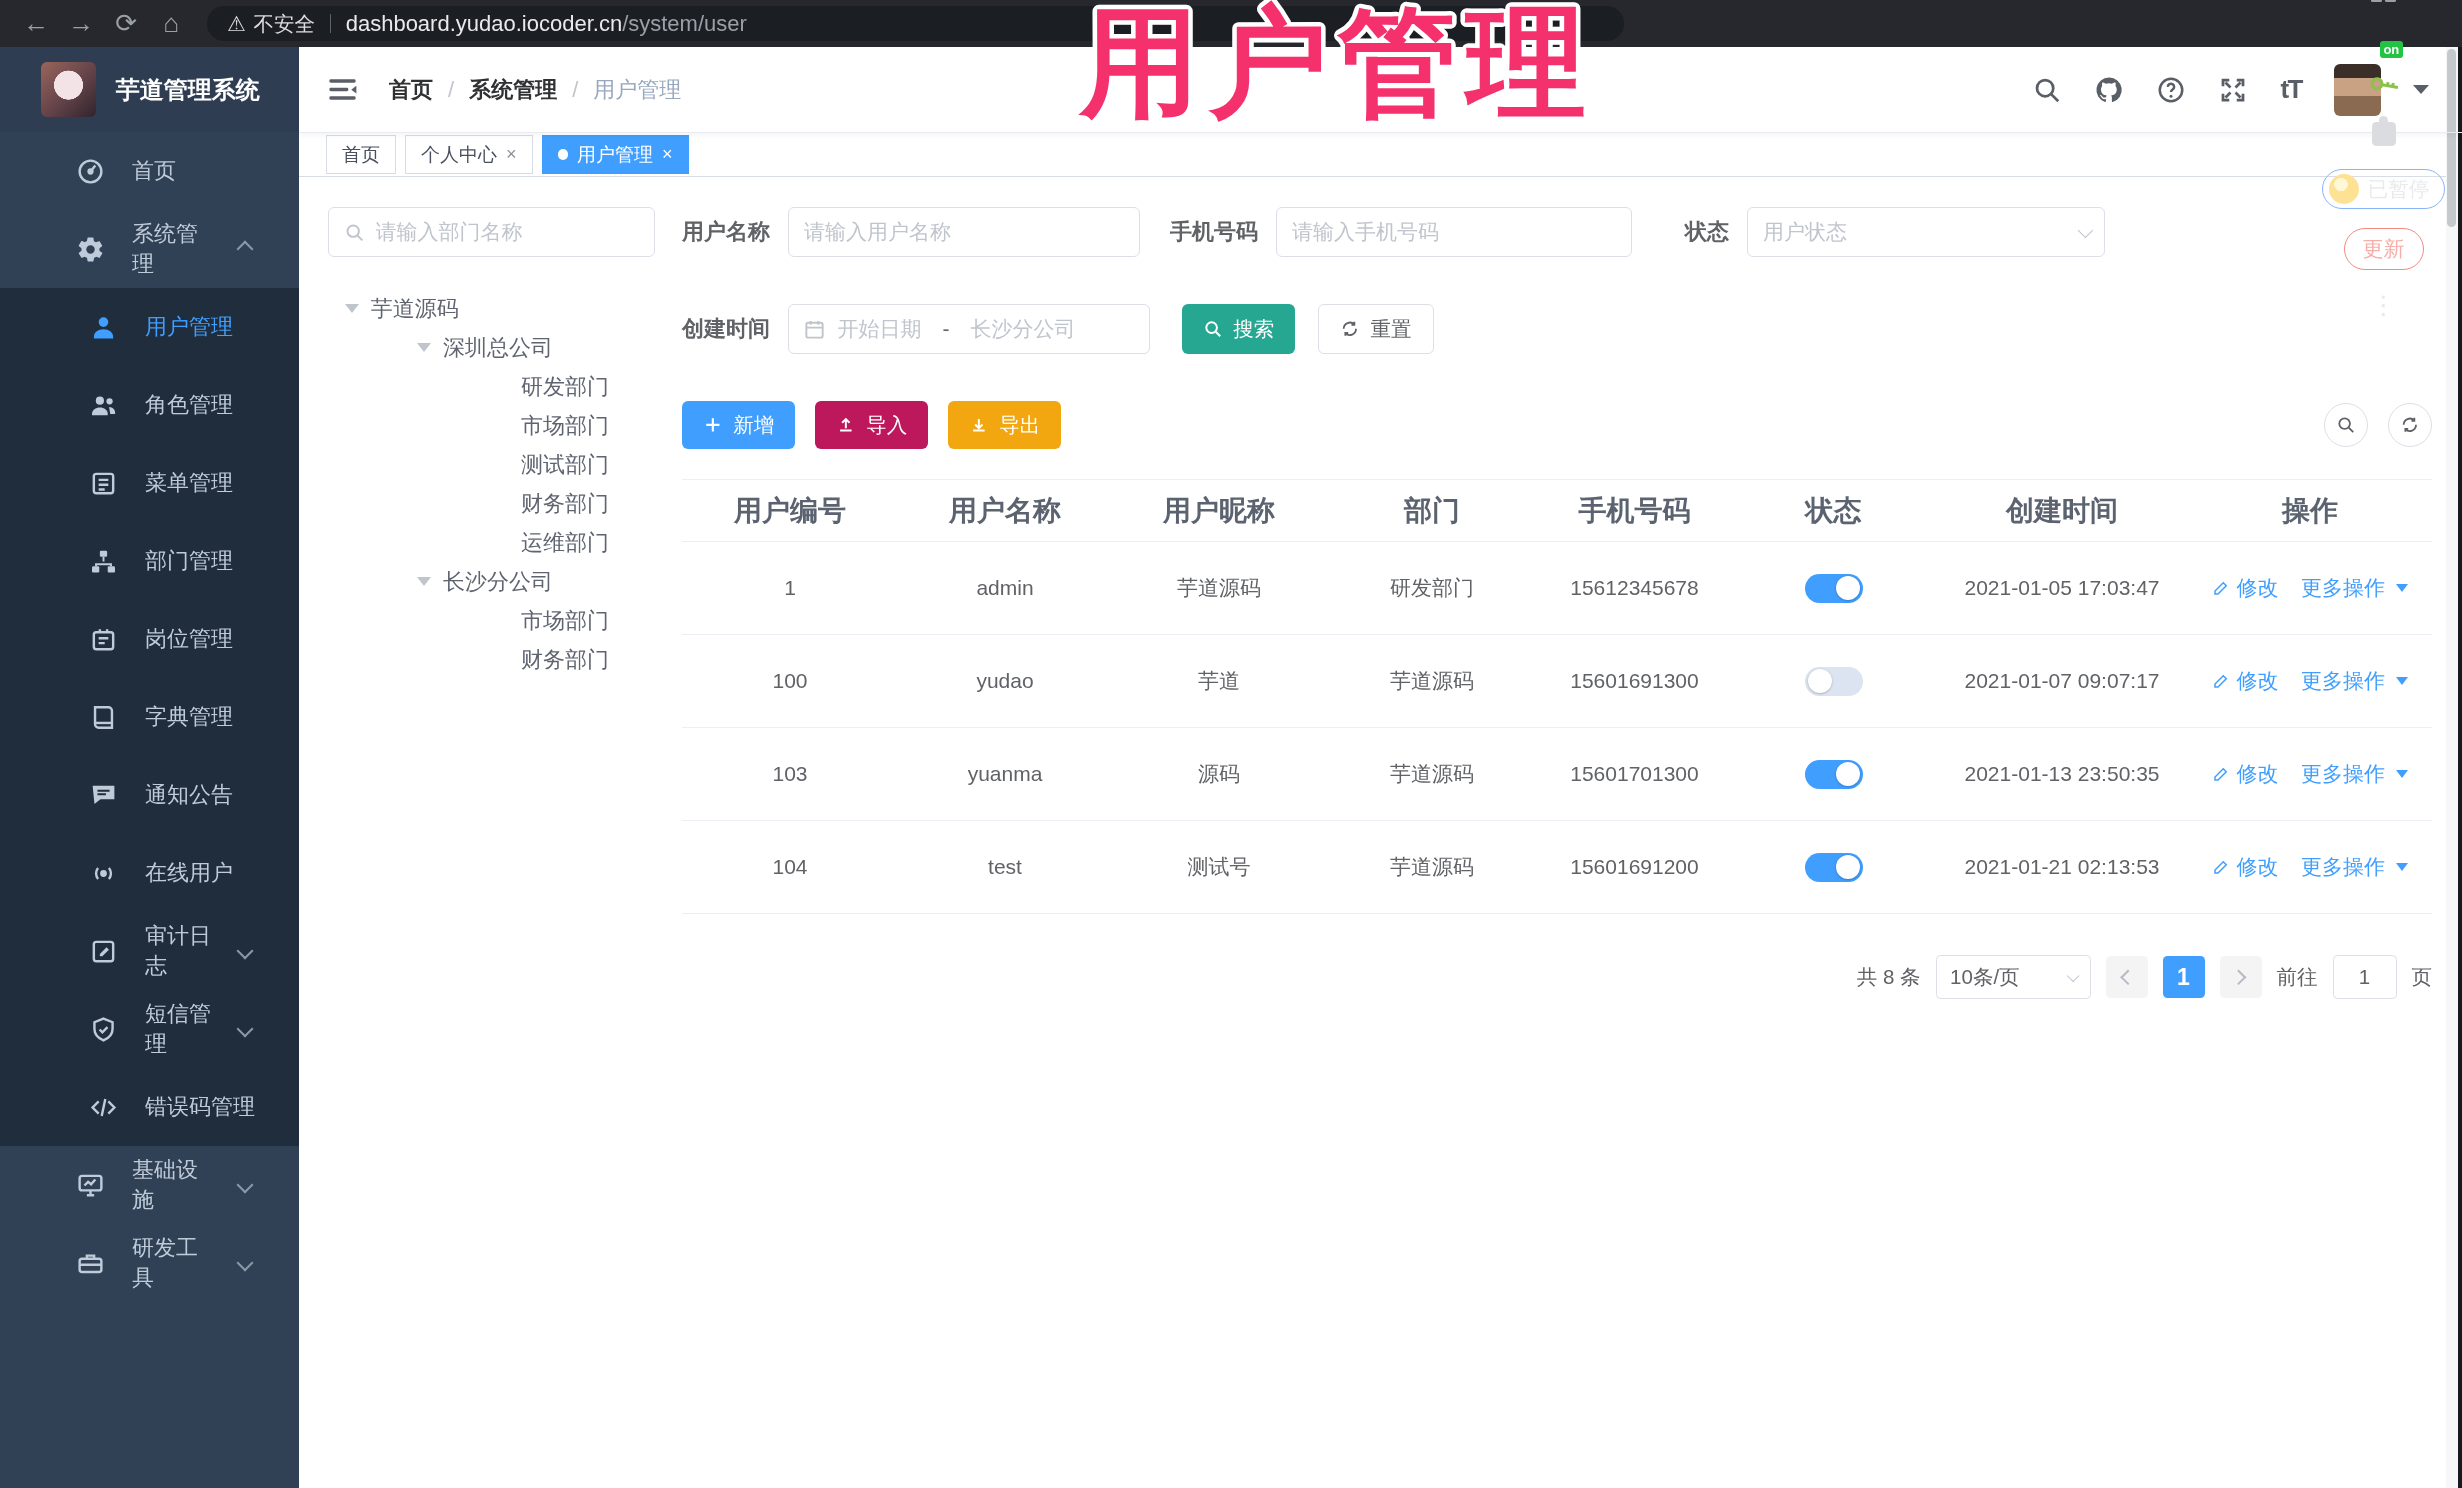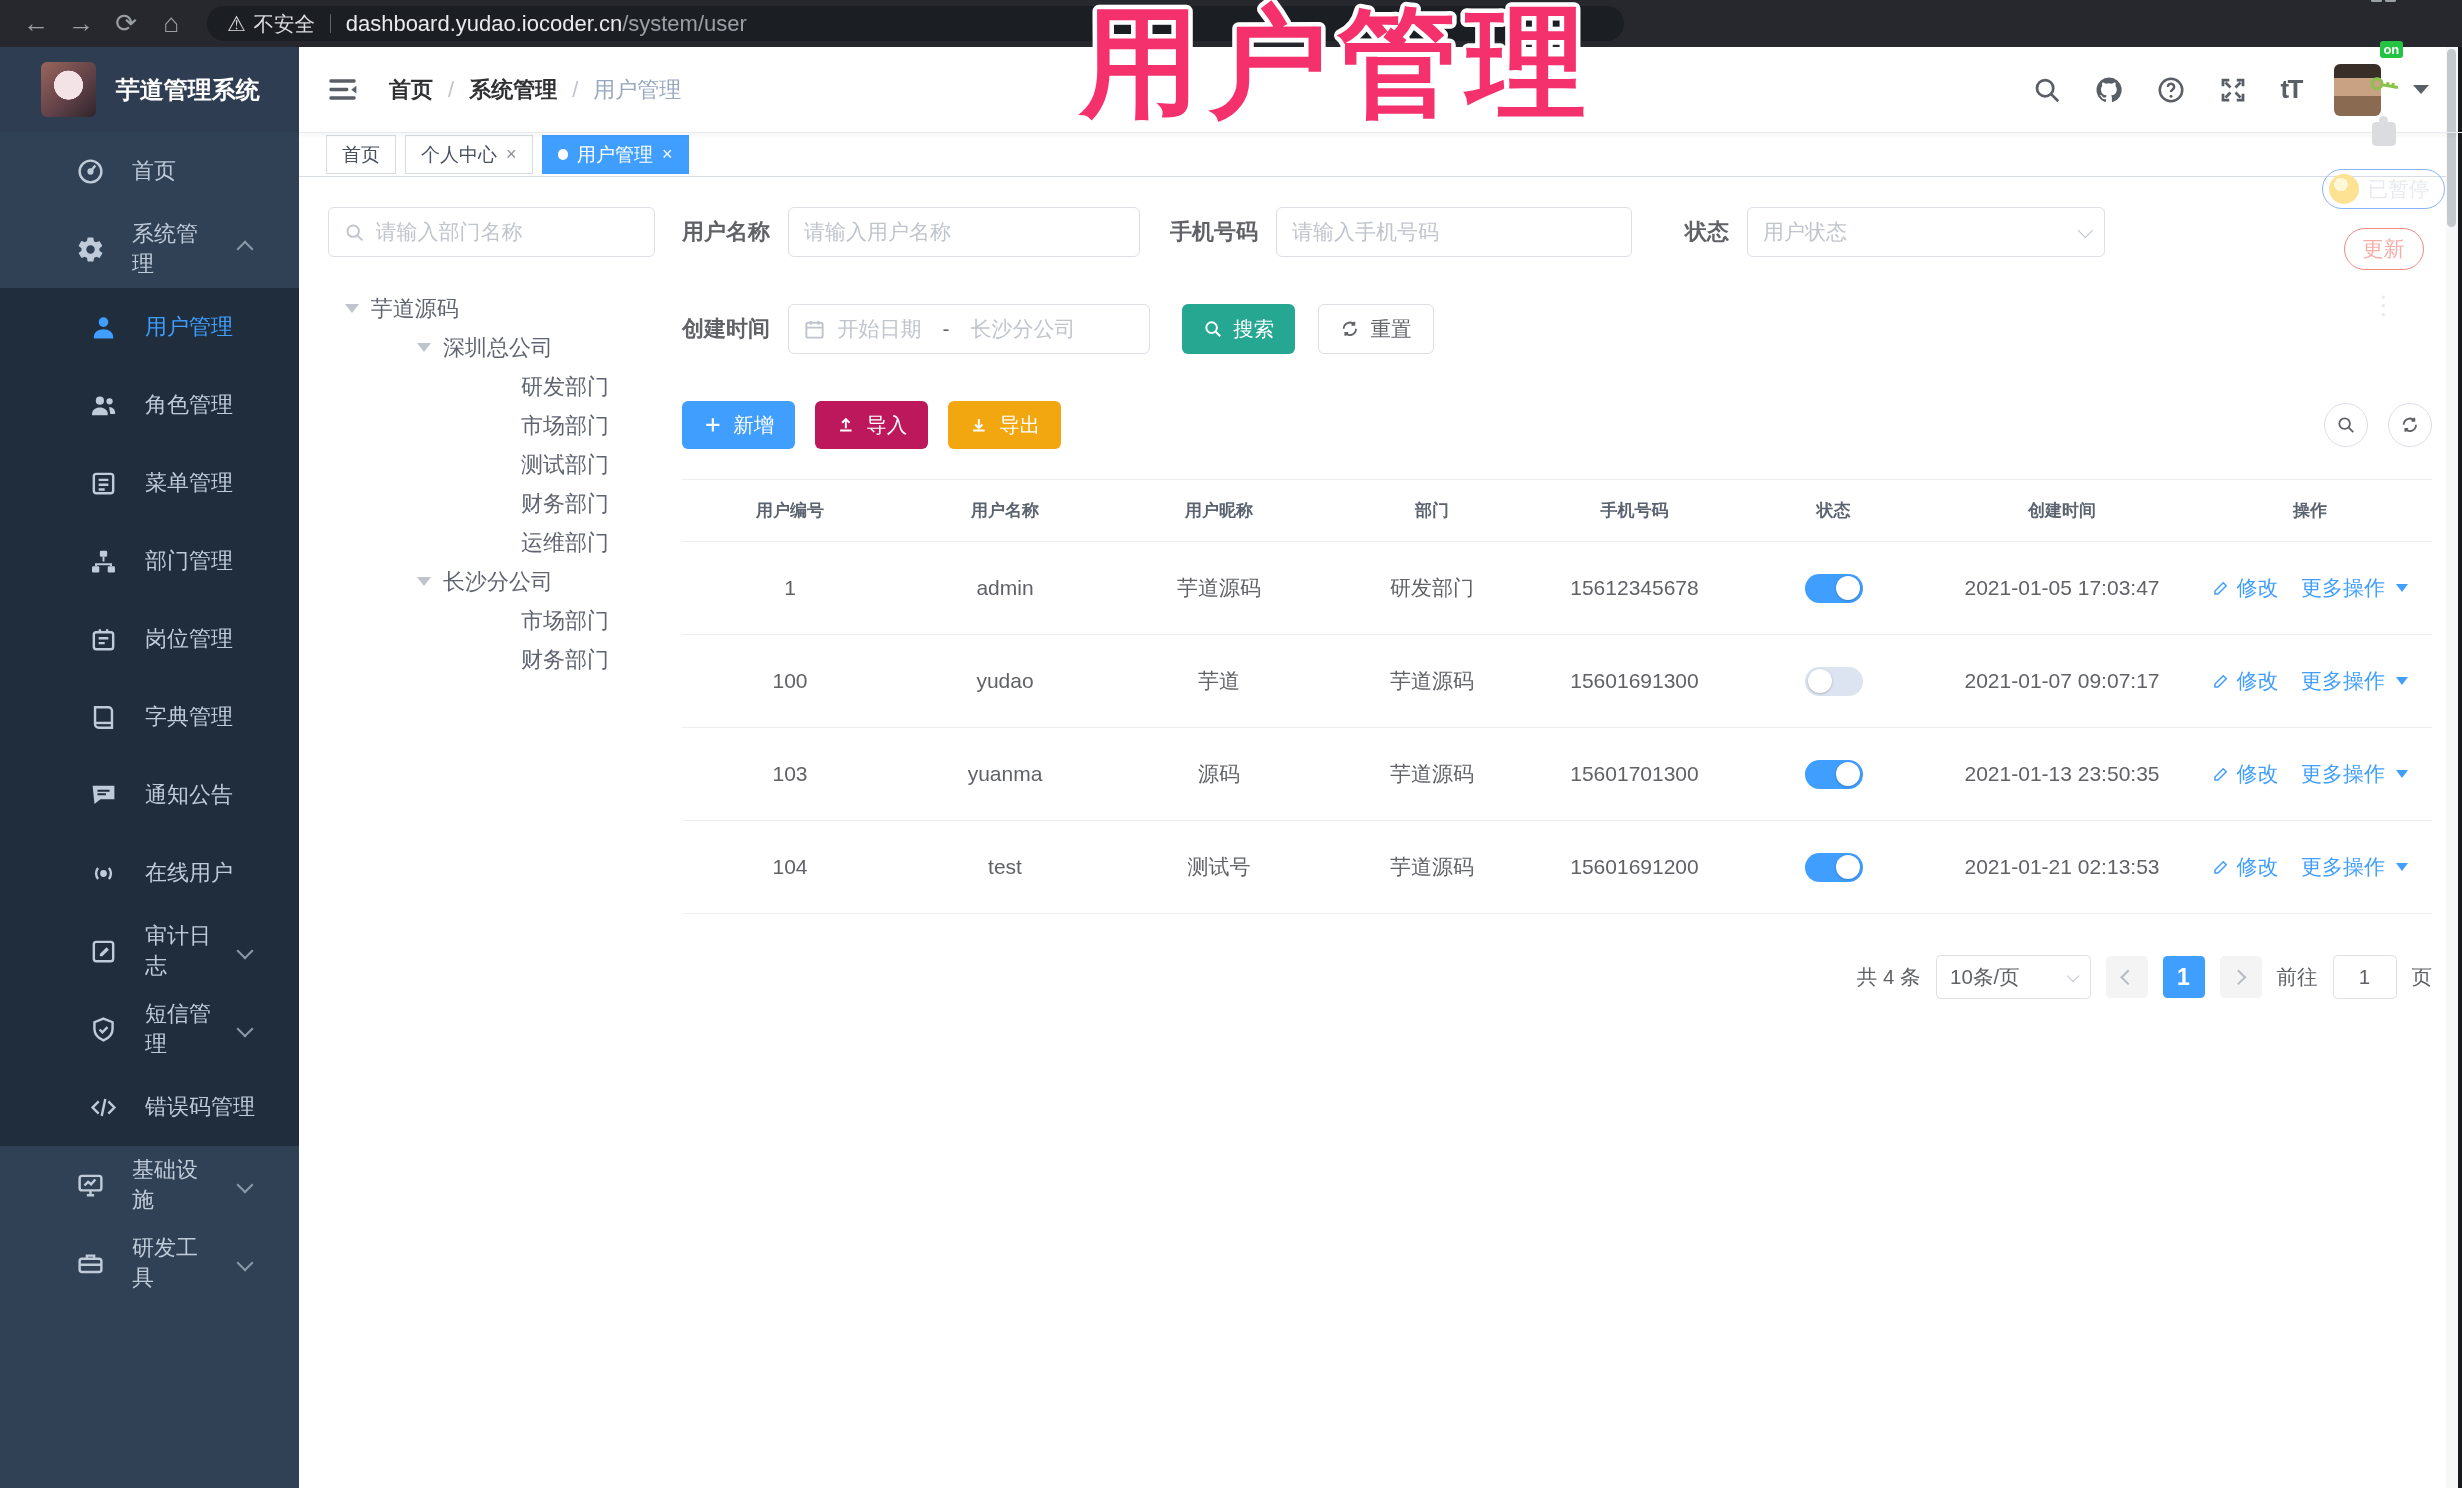--- a/index.html
+++ b/index.html
@@ -136,21 +136,21 @@
   .btn-import { background:#be185d; color:#fff; margin-right:19.7px; height:48px; }
   .btn-export { background:#f2a60f; color:#fff; height:48px; }
   .tool-circles { margin-left:auto; display:flex; gap:19.7px; }
   .circ { width:44px; height:44px; border:0.8px solid #dcdfe6; border-radius:50%; background:#fff;
     display:flex; align-items:center; justify-content:center; color:#606266; cursor:pointer; }
   .circ svg { width:19.7px; height:19.7px; }
 
   
   .utable { border-top:0.8px solid #ebeef5; }
   .trow { display:flex; align-items:center; border-bottom:0.8px solid #ebeef5; }
-  .thead-row { height:62px; font-weight:700; color:#5c6370; font-size:17px; }
+  .thead-row { height:62px; font-weight:700; color:#5c6370; font-size:28px; }
   .tbody-row { height:93px; font-size:21px; color:#606266; }
   .c0{width:216px;} .c1{width:214px;} .c2{width:214px;} .c3{width:212px;}
   .c4{width:193px;} .c5{width:205px;} .c6{width:252px;} .c7{width:244px;}
   .cell { text-align:center; display:flex; align-items:center; justify-content:center; }
   .toggle { width:58px; height:29px; border-radius:14.4px; background:#dbe4f0; position:relative; cursor:pointer; }
   .toggle::after { content:""; position:absolute; top:2.3px; left:3px; width:24px; height:24px;
     border-radius:50%; background:#fff; box-shadow:0 0.8px 2.3px rgba(0,0,0,.25); }
   .toggle.on { background:#409eff; }
   .toggle.on::after { left:auto; right:3px; }
   .ops { color:#409eff; gap:6px; cursor:pointer; white-space:nowrap; }
@@ -639,21 +639,21 @@
                 </svg>
               <span>修改</span>
               <span class="op-gap"></span>
               <span>更多操作</span>
               <span class="op-caret"></span>
             </div>
           </div>
         </div>
 
         <div class="pager">
-          <span>共 4 条</span>
+          <span>共 8 条</span>
           <div class="psel">
             <span>10条/页</span>
             <span class="sel-chev"></span>
           </div>
           <div class="pbox">
               <span class="parrow left"></span>
             </div>
           <div class="pbox cur">1</div>
           <div class="pbox">
               <span class="parrow right"></span>

